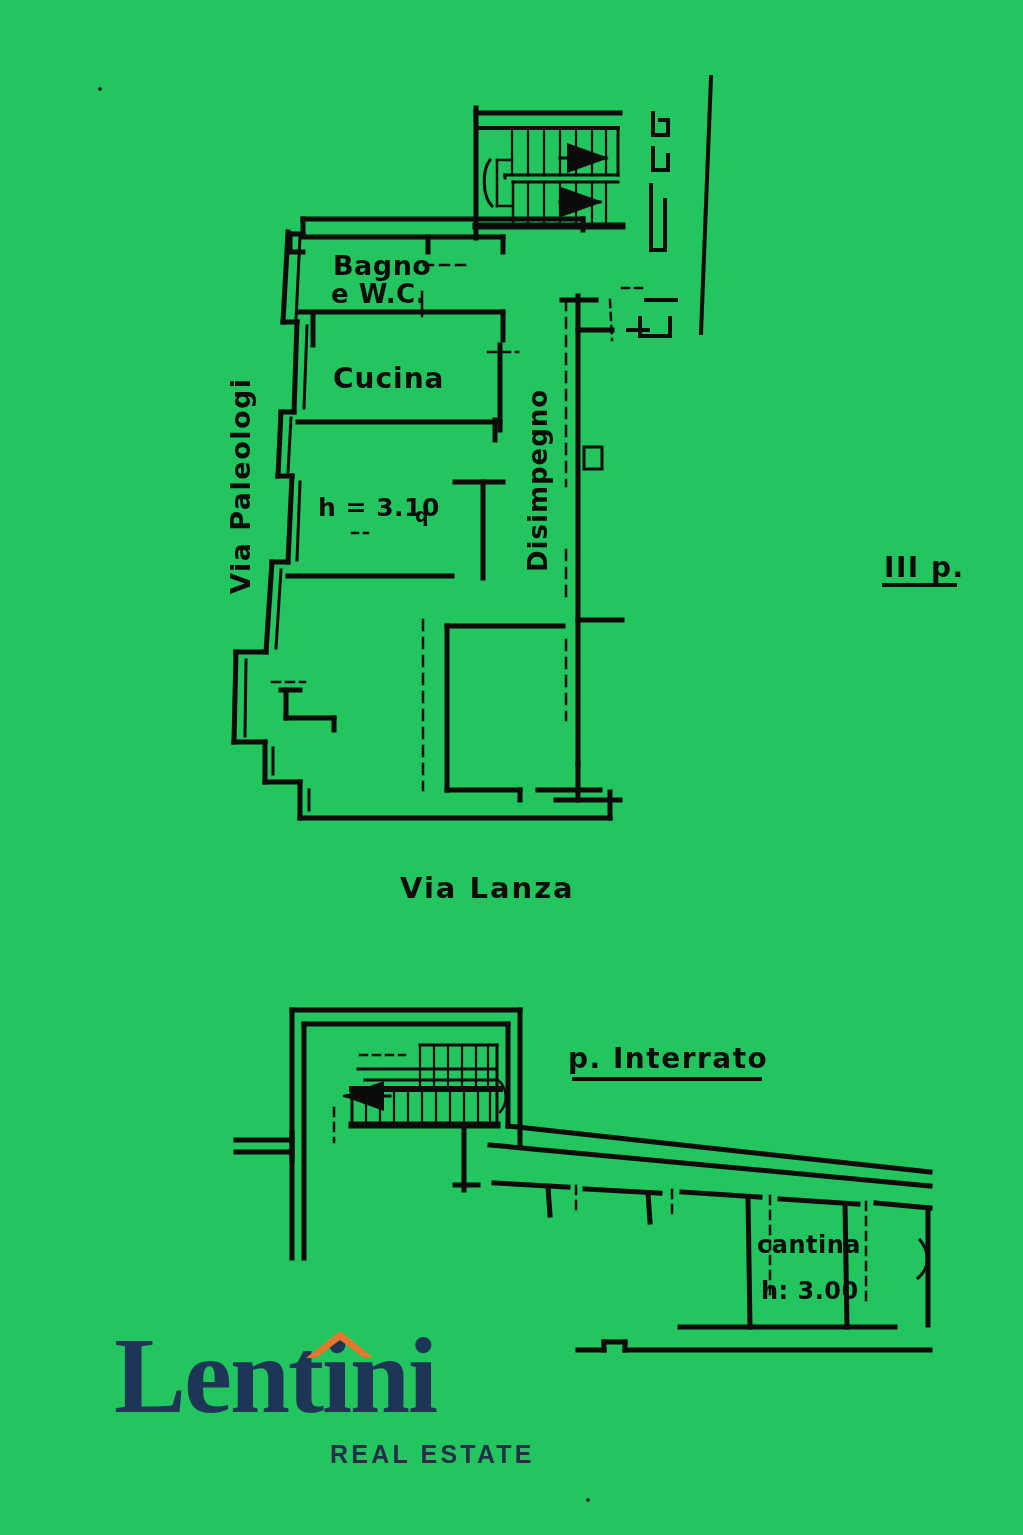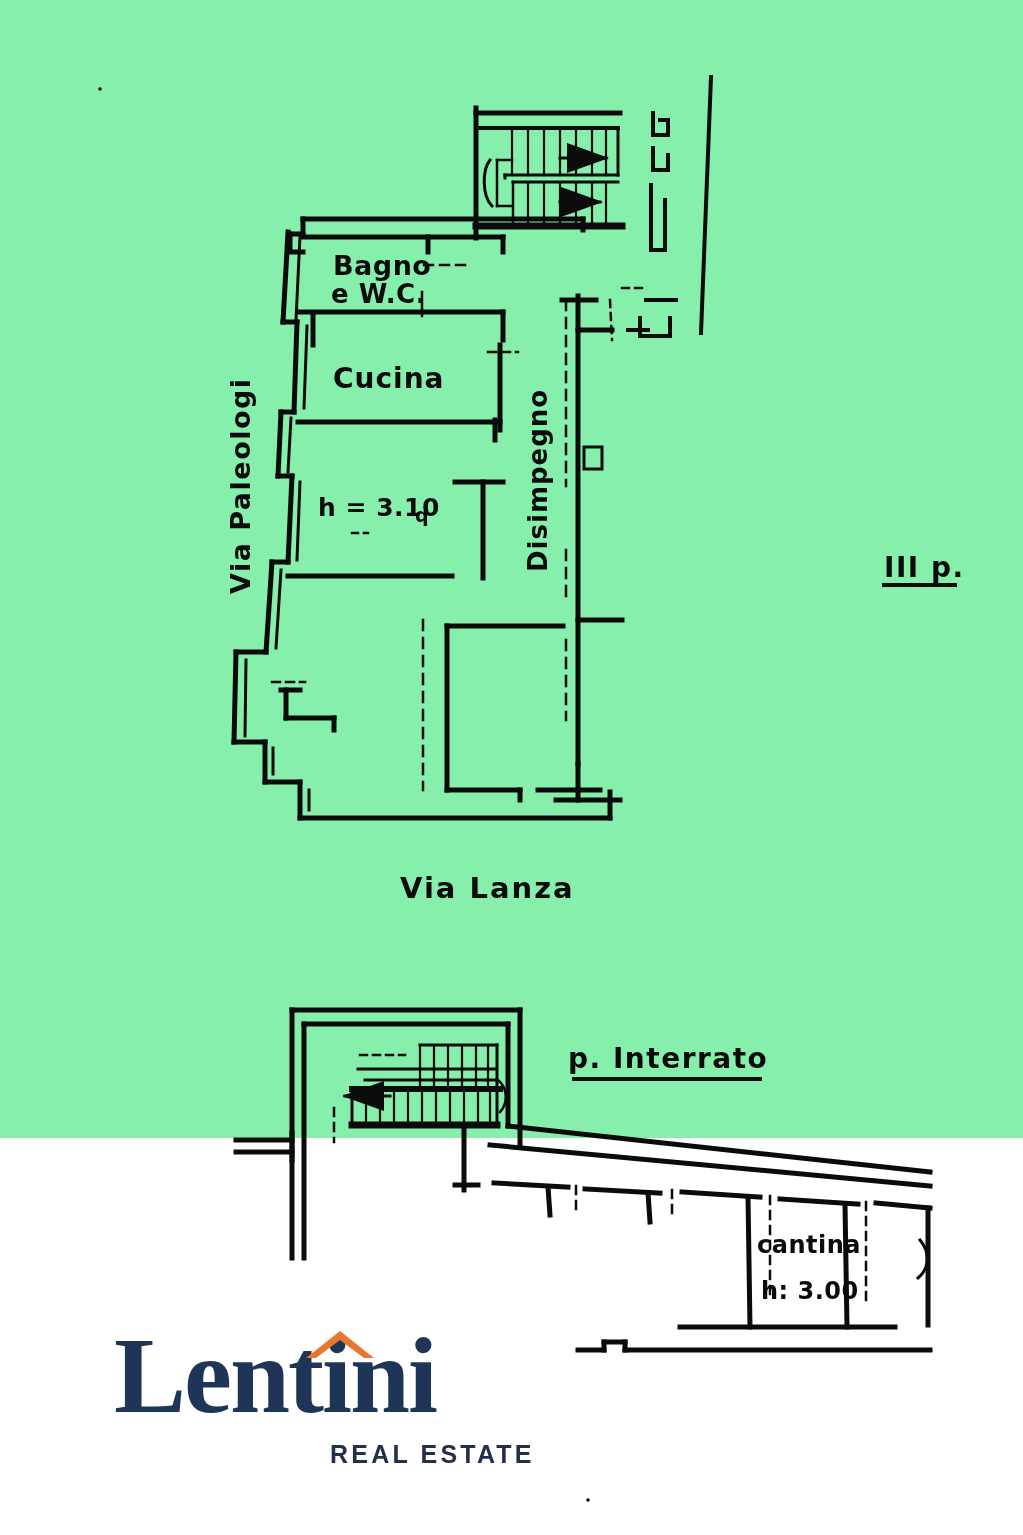--- a/index.html
+++ b/index.html
@@ -13,22 +13,22 @@
     height: 1535px;
     position: relative;
     overflow: hidden;
     font-family: "Liberation Sans", sans-serif;
     background: #ffffff;
   }
   #sheet {
     position: absolute;
     left: 0; top: 0;
     width: 1023px;
-    height: 1138px;
-    background: #86efac;
+    height: 1535px;
+    background: #22c55e;
   }
   svg.plan {
     position: absolute;
     left: 0; top: 0;
     width: 1023px;
     height: 1535px;
     display: block;
   }
   .hand {
     font-family: "DejaVu Sans", sans-serif;

